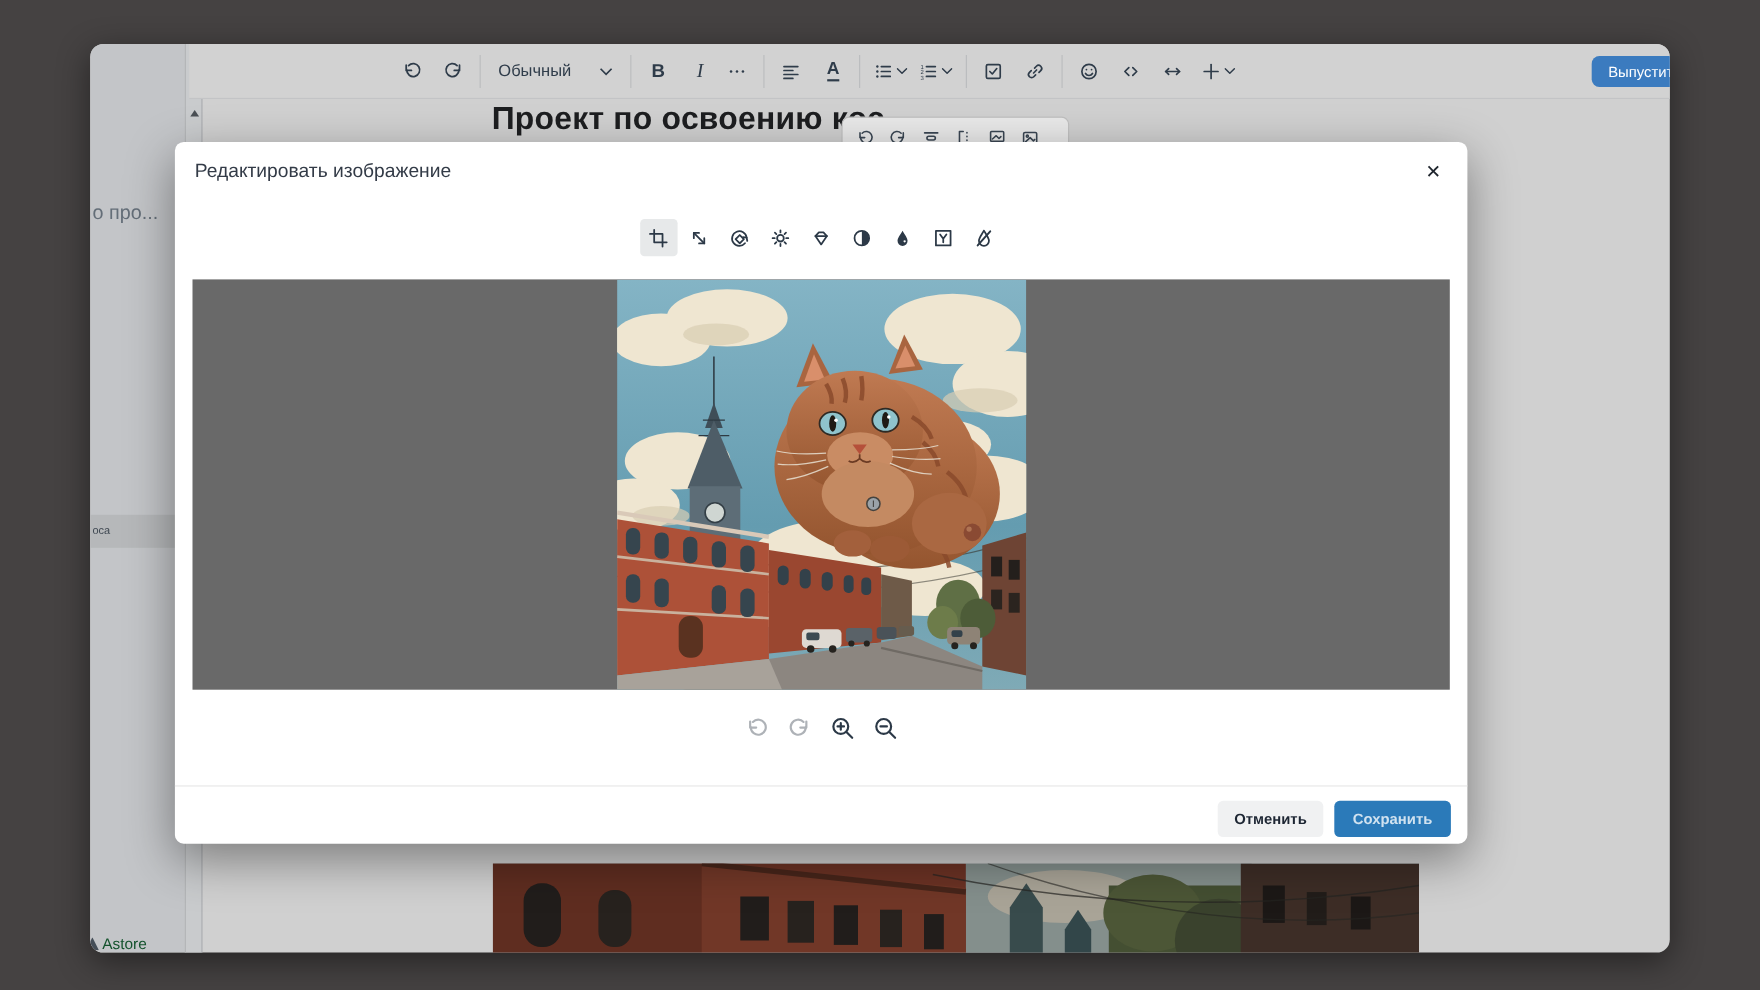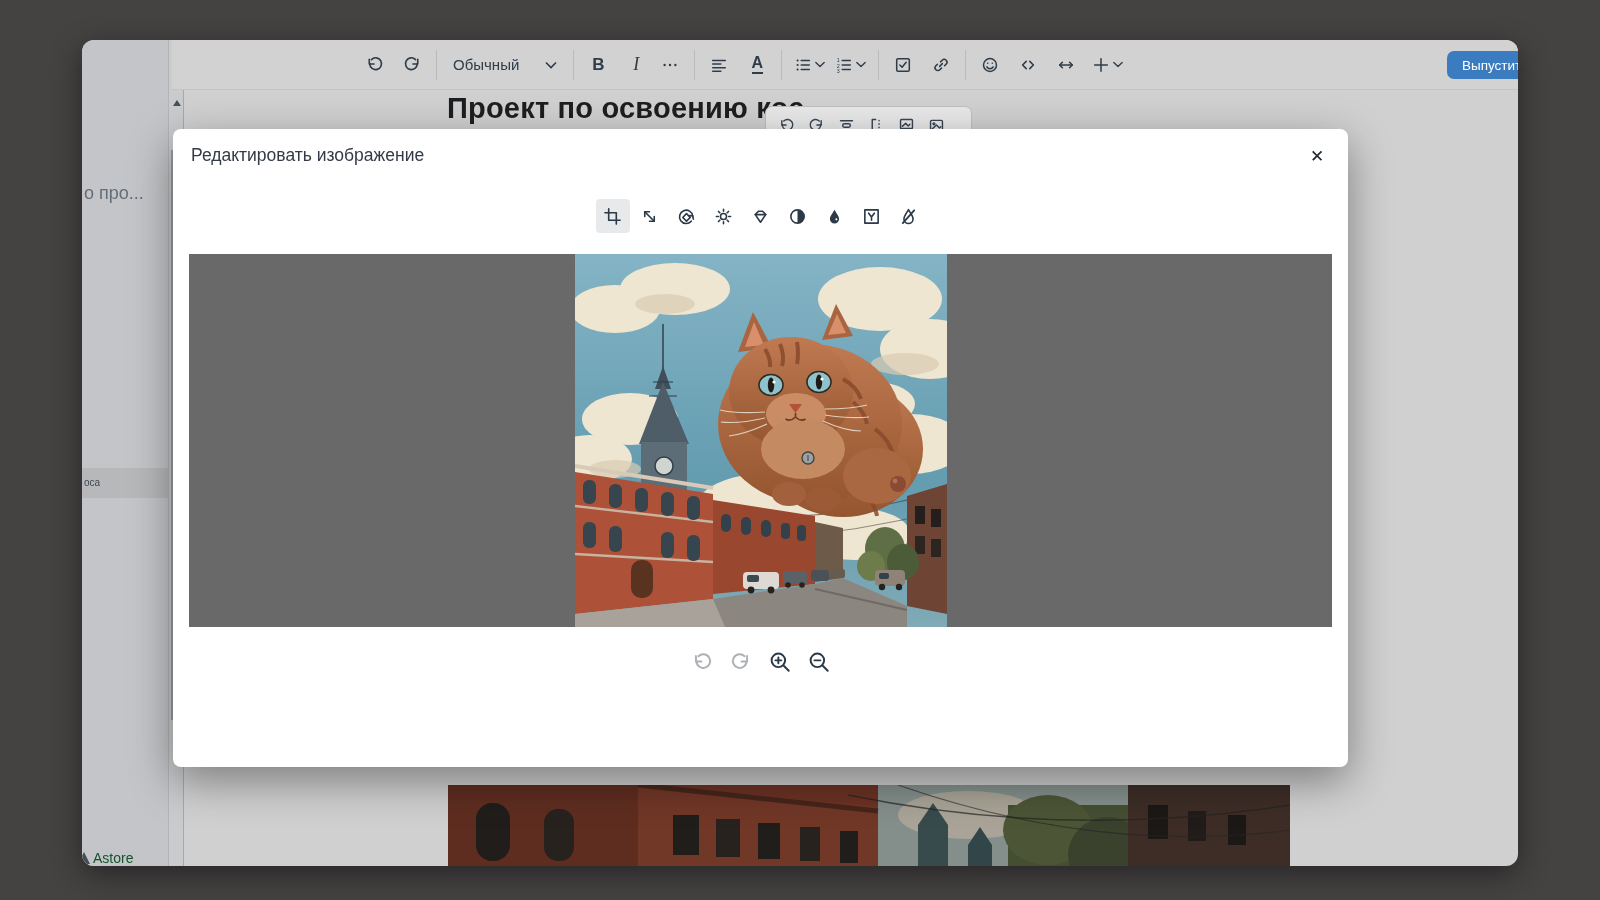--- a/index.html
+++ b/index.html
@@ -76,21 +76,21 @@
     display:flex; align-items:flex-start; padding:6px 8px 0 8px; gap:6px; z-index:2;
   }
   .float-toolbar .tbtn { height:24px; min-width:24px; }
   .float-toolbar svg { stroke:#3a4653; }
 
   
   .doc-image { position:absolute; left:366px; top:745px; width:842px; height:130px; z-index:1; filter:brightness(.78) saturate(.92); }
 
   
   .modal {
-    position:absolute; left:91px; top:89px; width:1175px; height:638px;
+    position:absolute; left:77px; top:89px; width:1175px; height:638px;
     background:#ffffff; border-radius:8px; z-index:3;
     box-shadow:0 14px 44px rgba(0,0,0,.4);
     padding-left:28px;
   }
   .modal-title { position:absolute; left:18px; top:16px; font-size:17.5px; color:#333b47; }
   .modal-close {
     position:absolute; right:16px; top:12px; width:30px; height:30px; border:none; background:none;
     font-size:17px; color:#20262e; cursor:pointer; font-family:"Liberation Sans", sans-serif;
   }
   .tools-row { position:absolute; left:0; right:0; top:70px; display:flex; justify-content:center; gap:3px; }
@@ -592,15 +592,19 @@
       </button>
       <button class="cbtn dark">
         <svg width="24" height="24" viewBox="0 0 22 22">
             <circle cx="9.5" cy="9.5" r="6.2"></circle>
             <path d="M14.2 14.2 L19 19"></path>
             <path d="M6.8 9.5 H12.2"></path>
           </svg>
       </button>
     </div>
 
+    <div class="modal-footer">
+      <button class="btn-cancel">Отменить</button>
+      <button class="btn-save-modal">Сохранить</button>
+    </div>
   </div>
 
 </div>
 
 </body></html>

